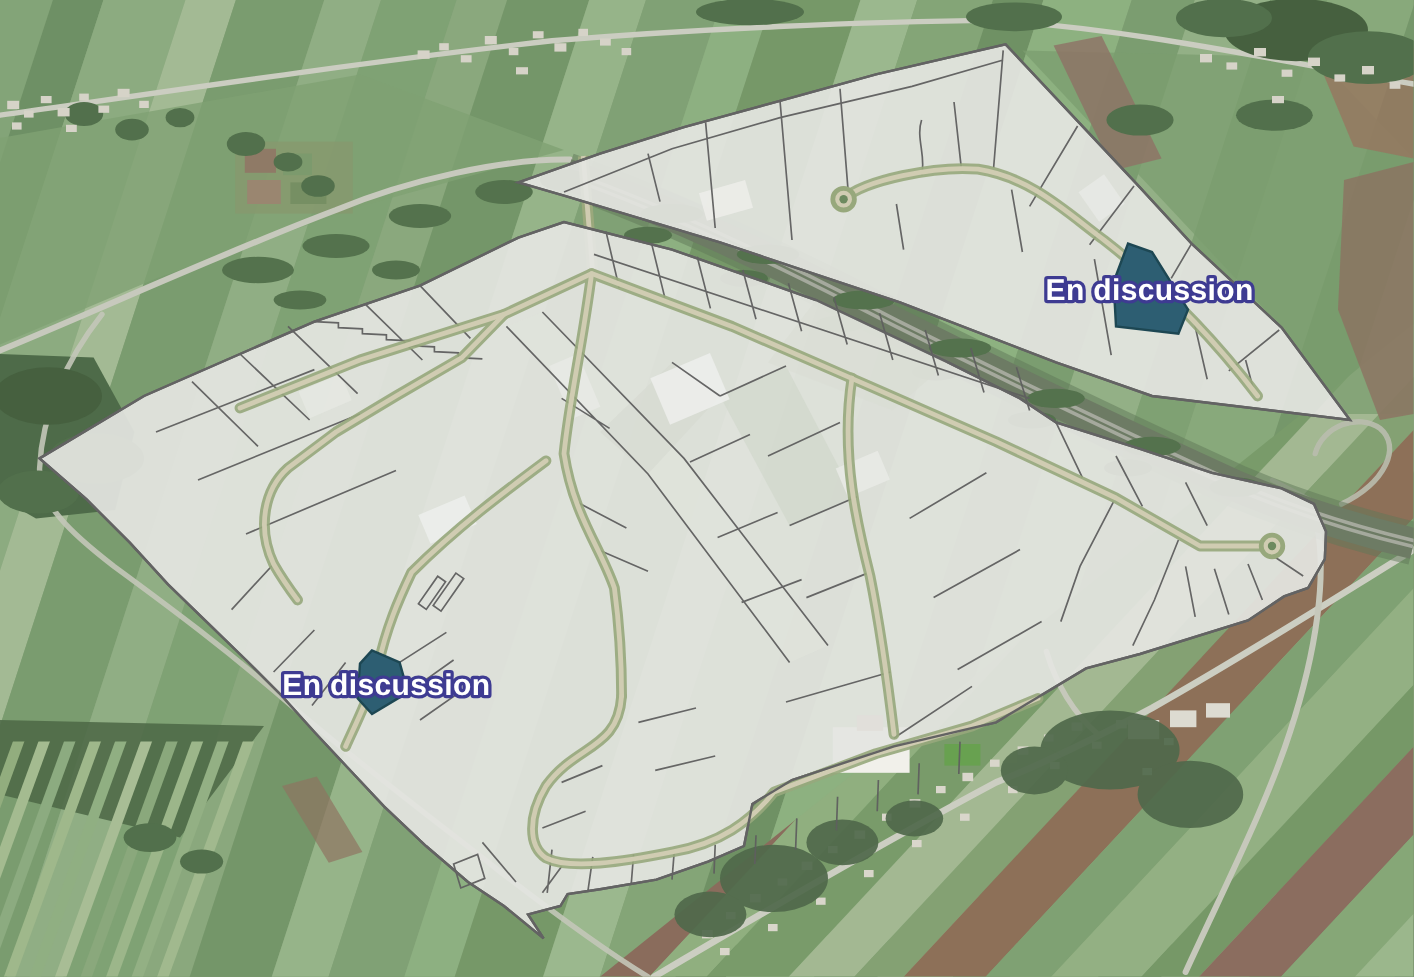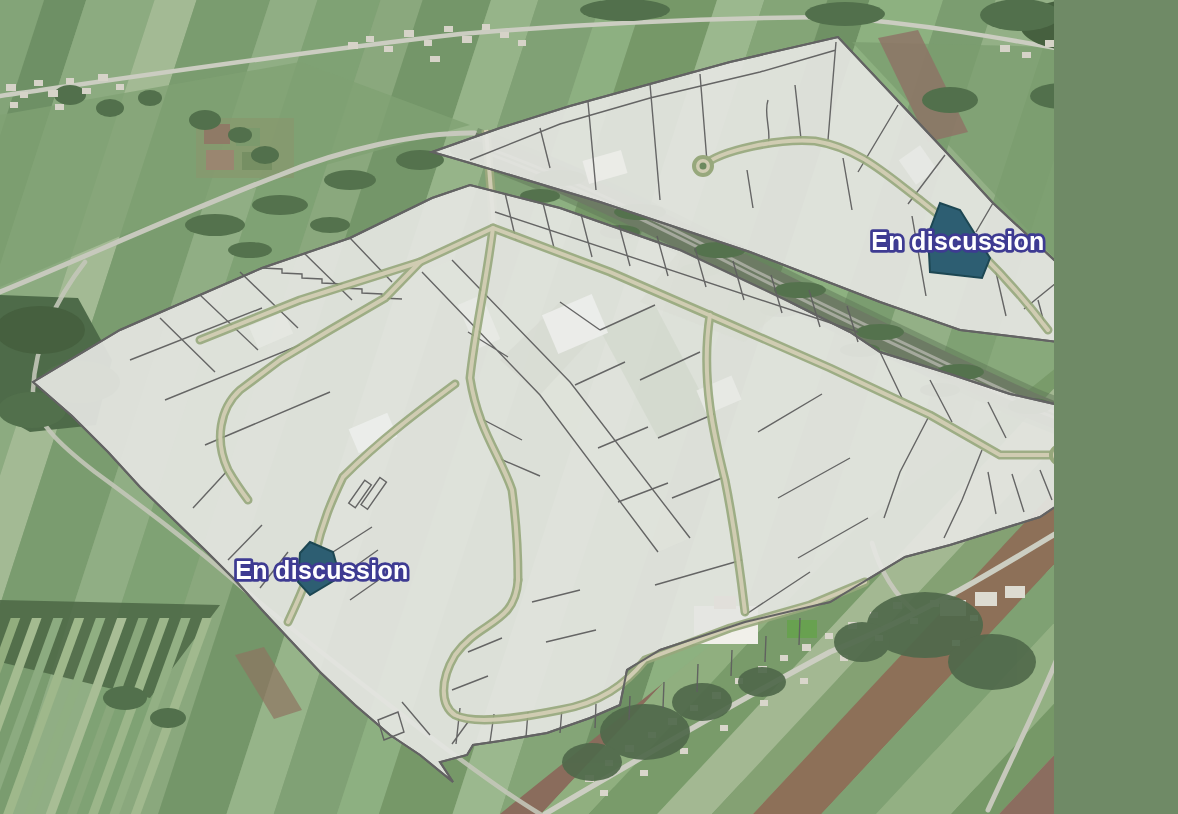--- a/index.html
+++ b/index.html
@@ -1,16 +1,16 @@
 <!DOCTYPE html>
 <html><head>
 <meta charset="utf-8">
 <style>
   html,body{margin:0;padding:0;background:#6f8a66;}
-  .map-wrap{width:1054px;height:814px;overflow:hidden;position:relative;}
+  .map-wrap{width:1178px;height:814px;overflow:hidden;position:relative;}
   svg{display:block;}
   text.map-label{
     font-family:"Liberation Sans","DejaVu Sans",sans-serif;
     font-weight:bold;font-size:25px;letter-spacing:.3px;
     paint-order:stroke;stroke-width:5.5px;stroke-linejoin:round;
   }
 </style>
 </head>
 <body>
 

